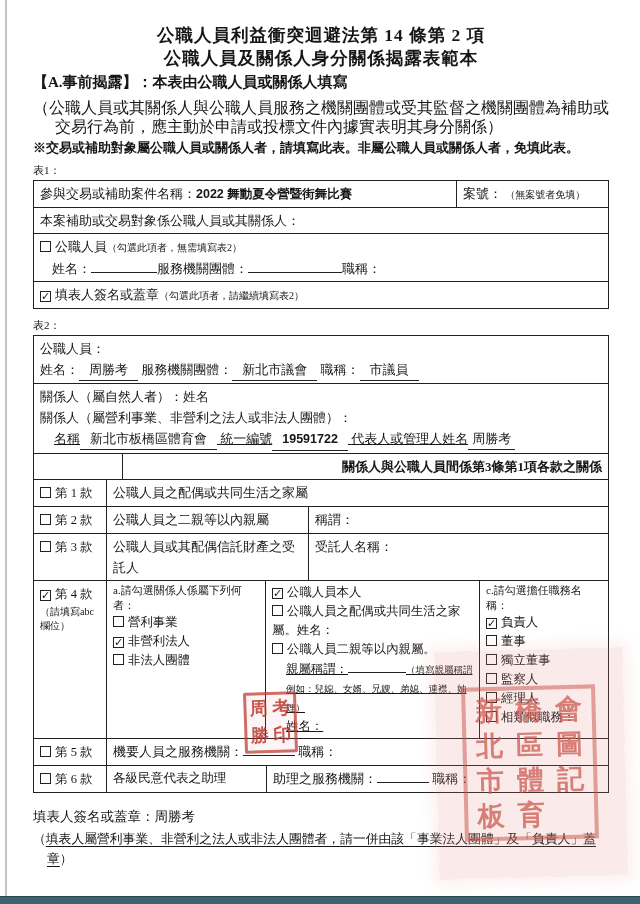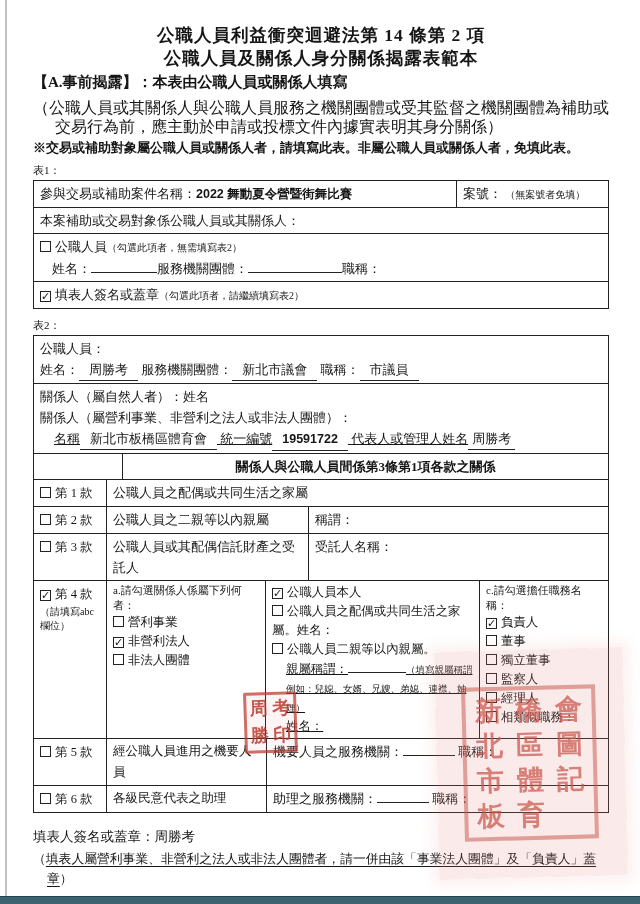--- a/index.html
+++ b/index.html
@@ -24,21 +24,21 @@
   .trow:first-child { border-top:none; }
   .cell { padding:2px 6px; box-sizing:border-box; line-height:21px; }
   .cell + .cell { border-left:1px solid #222; }
   .flex1 { flex:1; }
   .w72 { width:72px; flex:none; }
   .w152 { width:152px; flex:none; }
   .w202 { width:202px; flex:none; }
   .w160 { width:160px; flex:none; }
   .w159 { width:159px; flex:none; }
   .w214 { width:214px; flex:none; }
-  .center { text-align:center;margin-left:16px; }
+  .center { text-align:right;margin-left:16px; }
   .bold { font-weight:bold; }
 
   .cb {
     display:inline-block; width:11px; height:11px; border:1.4px solid #222;
     box-sizing:border-box; font-size:11px; line-height:9px; text-align:center;
     vertical-align:-1px; margin-right:4px; font-family:"DejaVu Sans",sans-serif;
     font-weight:bold; overflow:visible;
   }
   .fill { display:inline-block; border-bottom:1.2px solid #222; padding:0 10px; }
   .blank { display:inline-block; border-bottom:1.2px solid #222; height:13px; vertical-align:baseline; }
@@ -194,21 +194,20 @@
           <div class="opt"><span class="cb"></span><span>董事</span></div>
           <div class="opt"><span class="cb"></span><span>獨立董事</span></div>
           <div class="opt"><span class="cb"></span><span>監察人</span></div>
           <div class="opt"><span class="cb"></span><span>經理人</span></div>
           <div class="opt"><span class="cb"></span><span>相類似職務：</span></div>
         </div>
       </div>
 
       <div class="trow">
         <div class="cell w72"><span class="cb"></span><span style="font-size:12.5px">第 5 款</span></div>
-        <div class="cell w160" style="font-size:12.6px">經公職人員進用之機要人員</div>
         <div class="cell flex1">
           <span>機要人員之服務機關：</span><span class="blank" style="width:52px"></span> <span>職稱：</span>
         </div>
       </div>
 
       <div class="trow">
         <div class="cell w72"><span class="cb"></span><span style="font-size:12.5px">第 6 款</span></div>
         <div class="cell w160" style="font-size:12.6px">各級民意代表之助理</div>
         <div class="cell flex1">
           <span>助理之服務機關：</span><span class="blank" style="width:52px"></span> <span>職稱：</span>

